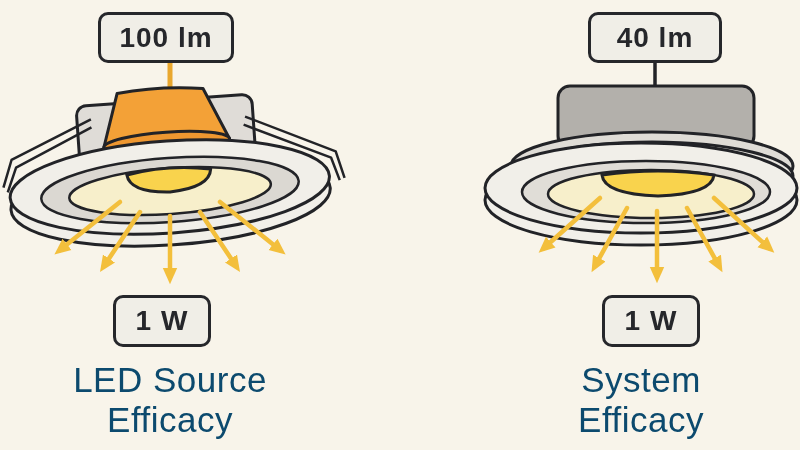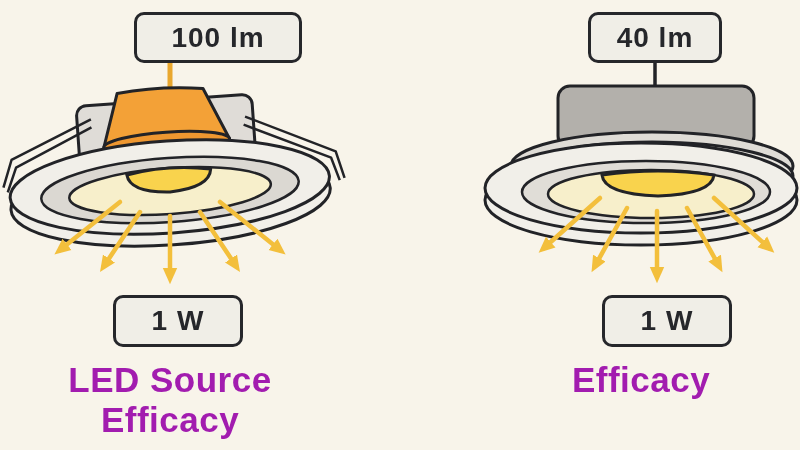--- a/index.html
+++ b/index.html
@@ -22,34 +22,34 @@
     border: 3px solid #26272b;
     border-radius: 10px;
     display: flex;
     align-items: center;
     justify-content: center;
     font-weight: bold;
     color: #26272b;
     letter-spacing: 1px;
   }
   .lumen-box { height: 51px; top: 12px; font-size: 28px; }
-  #lumen-left  { left: 98px;  width: 168px; margin-left: 36px; }
+  #lumen-left  { left: 98px;  width: 136px; }
   #lumen-right { left: 588px; width: 134px; }
-  .watt-box { height: 52px; top: 295px; width: 130px; font-size: 28px; }
+  .watt-box { height: 52px; top: 295px; width: 98px; font-size: 28px; }
   #watt-left  { left: 113px; }
   #watt-right { left: 602px; }
   .caption {
     position: absolute;
     top: 360px;
     width: 320px;
     text-align: center;
     font-size: 35px;
-    font-weight: bold;
+    font-weight: normal;
     line-height: 40px;
-    color: #a21caf;
+    color: #0c4a6e;
     letter-spacing: 0.5px;
   }
   #caption-left  { left: 10px; }
   #caption-right { left: 481px; }
 </style>
 </head>
 <body>
 
 <svg id="artwork" viewBox="0 0 800 450" xmlns="http://www.w3.org/2000/svg">
   <defs>
@@ -132,14 +132,15 @@
 <div id="watt-right" class="pill watt-box">
   <span>1 W</span>
 </div>
 
 <div id="caption-left" class="caption">
   <div>LED Source</div>
   <div>Efficacy</div>
 </div>
 
 <div id="caption-right" class="caption">
+  <div>System</div>
   <div>Efficacy</div>
 </div>
 
 </body></html>

